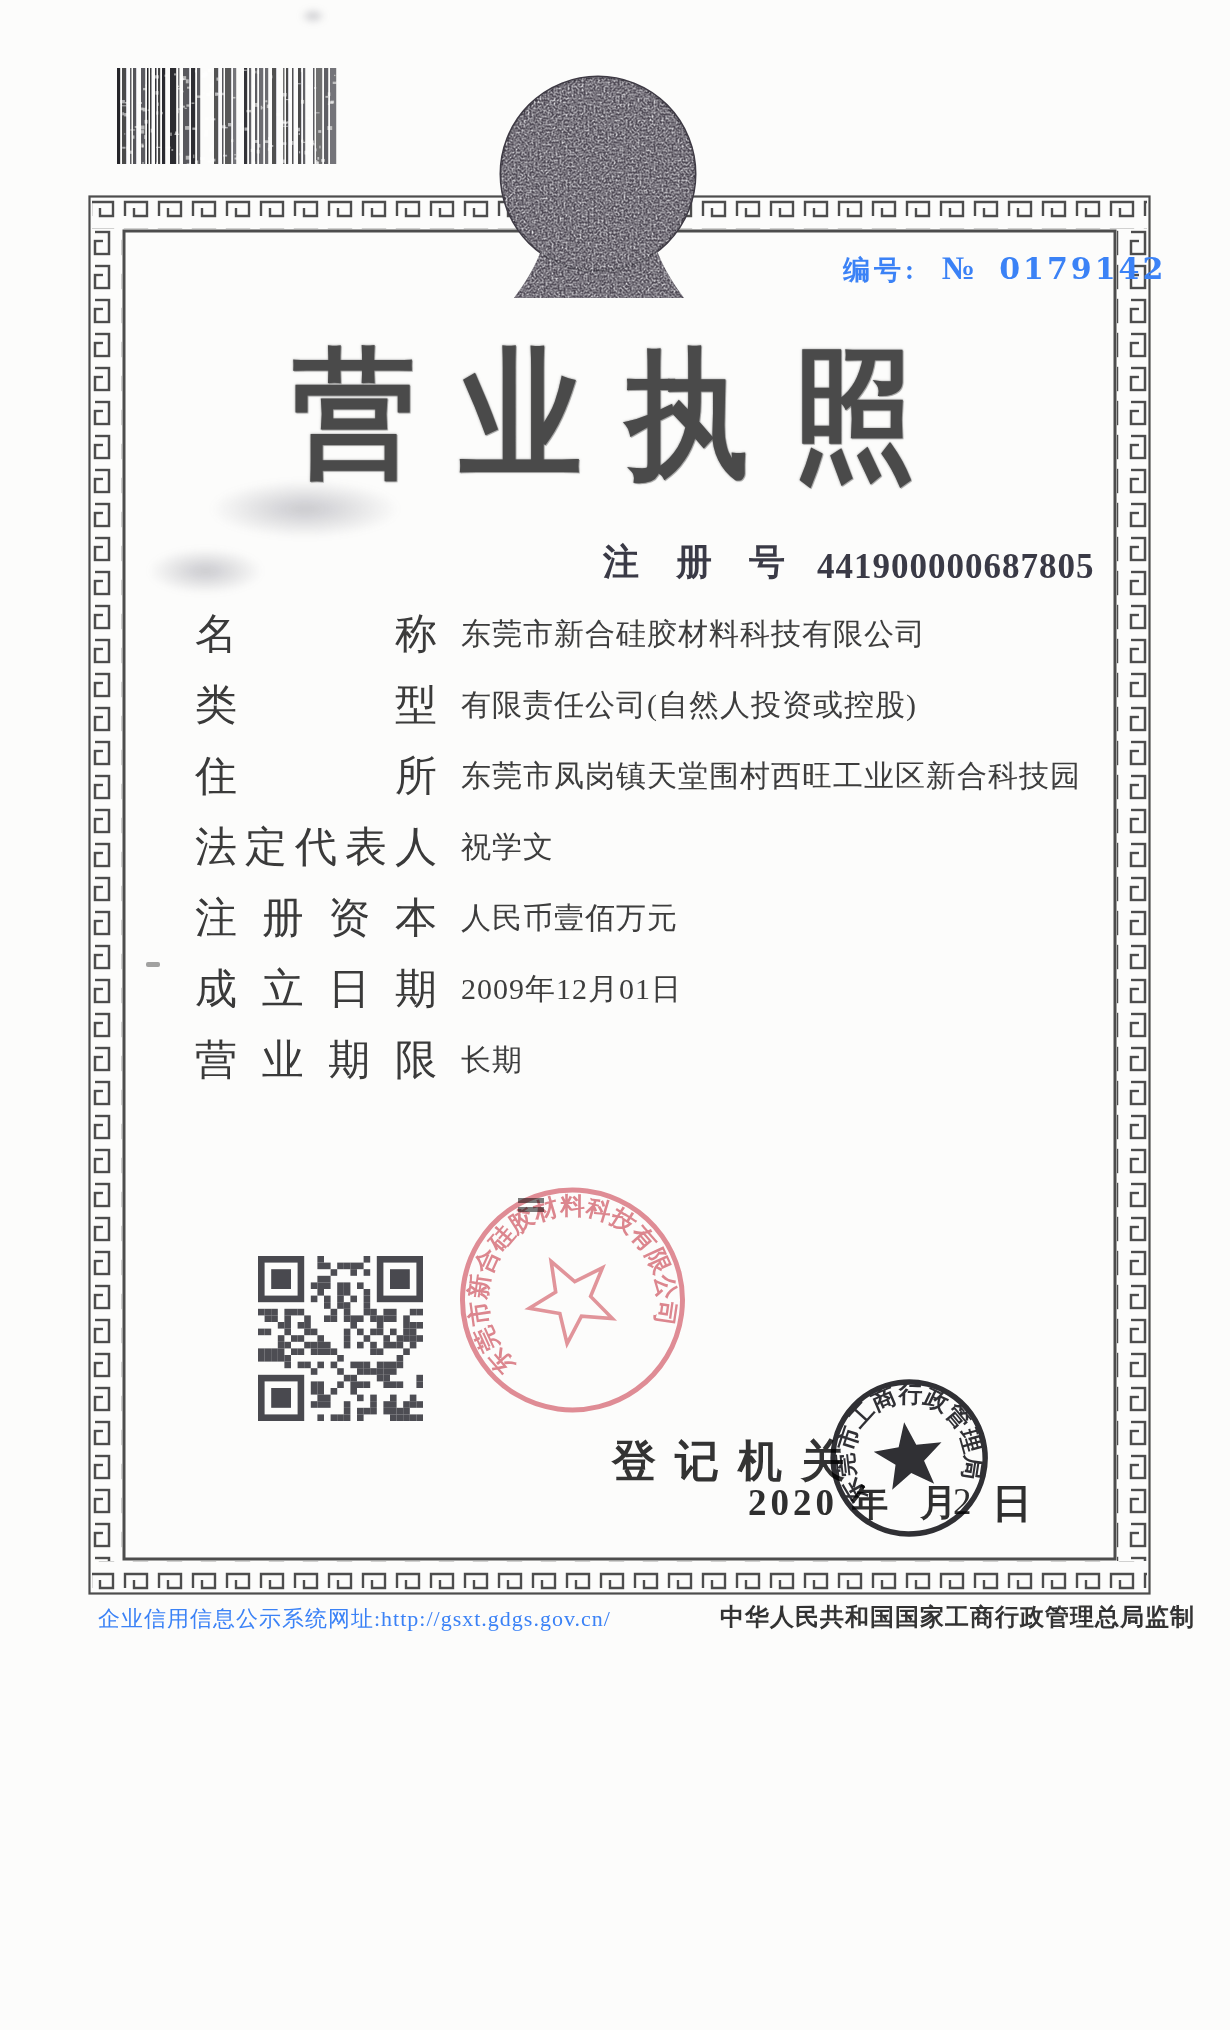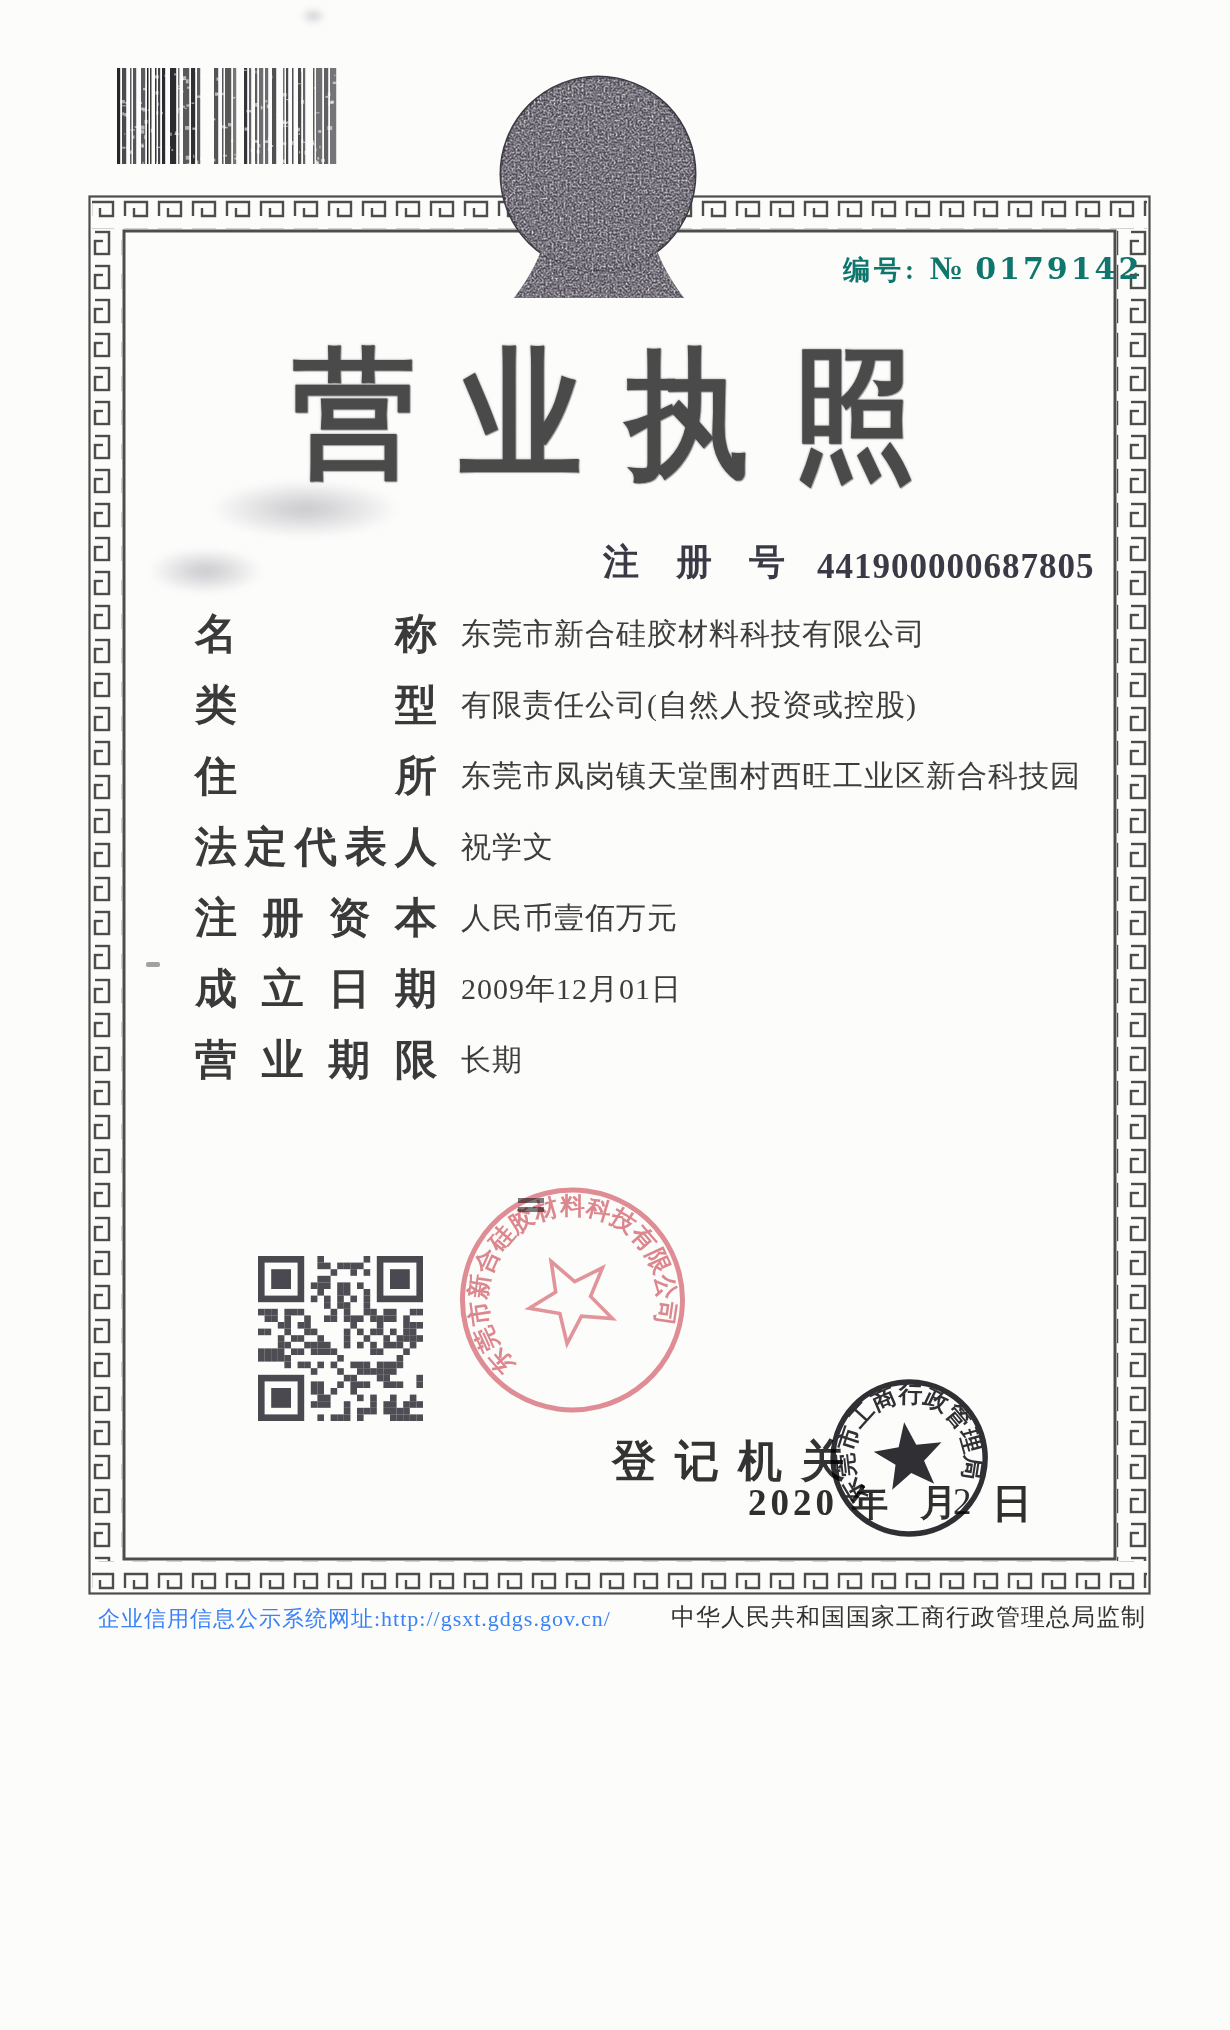--- a/index.html
+++ b/index.html
@@ -12,22 +12,22 @@
   .page{position:absolute;inset:0;background:#fcfcfb;}
 
   
   .barcode{position:absolute;left:115px;top:66px;width:225px;height:100px;}
   .emblem{position:absolute;left:492px;top:72px;width:212px;height:232px;z-index:3;}
 
   
   .frame{position:absolute;left:88px;top:195px;width:1063px;height:1400px;z-index:1;}
 
   
-  .serial{position:absolute;left:843px;top:250px;z-index:4;display:flex;align-items:baseline;gap:12px;
-          font-weight:700;color:#0f766e;}
+  .serial{position:absolute;left:843px;top:250px;z-index:4;display:flex;align-items:baseline;gap:24px;
+          font-weight:700;color:#3b82f6;}
   .serial .s-label{font-size:27px;letter-spacing:4px;}
   .serial .s-mark{font-size:33px;font-style:normal;}
   .serial .s-num{font-size:30px;letter-spacing:3px;font-family:"DejaVu Serif","Liberation Serif",serif;}
 
   
   .title{position:absolute;left:293px;top:338px;width:622px;height:160px;z-index:4;
          display:flex;justify-content:space-between;align-items:flex-start;}
   .title .tchar{
     font-size:122px;line-height:1.1;font-weight:900;color:#4a4a4a;
     font-family:"Liberation Sans","DejaVu Sans",sans-serif;
@@ -38,21 +38,21 @@
   
   .regline{position:absolute;left:603px;top:538px;z-index:4;display:flex;align-items:flex-end;color:#3a3a46;}
   .regline .r-label{font-size:36px;letter-spacing:14px;font-weight:600;}
   .regline .r-num{font-size:35px;margin-left:18px;letter-spacing:1px;font-weight:bold;}
 
   
   .fields{position:absolute;left:195px;top:612px;width:906px;z-index:4;}
   .frow{display:flex;margin-bottom:27px;}
   .flabel{
     flex:none;width:242px;height:44px;line-height:44px;
-    font-size:42px;font-weight:700;color:#3a3a3a;
+    font-size:42px;font-weight:400;color:#3a3a3a;
     text-align:justify;text-align-last:justify;
   }
   .fvalue{margin-left:24px;font-size:30px;line-height:44px;color:#3d3d3d;letter-spacing:1px;}
   .frow.scope .fvalue{
     width:642px;font-size:23px;line-height:29px;letter-spacing:0.5px;
     padding-top:5px;color:#333;font-weight:500;
   }
 
   
   .qr{position:absolute;left:258px;top:1256px;width:165px;height:165px;z-index:4;}
@@ -67,21 +67,21 @@
   .registrar{position:absolute;left:612px;top:1432px;z-index:4;
              font-size:44px;font-weight:600;letter-spacing:19px;color:#333;}
   .date-part{position:absolute;z-index:4;font-size:37px;color:#2f2f2f;letter-spacing:4px;}
   .d-year{left:748px;top:1478px;font-weight:600;}
   .d-month{left:920px;top:1478px;font-weight:600;}
   .d-day{left:953px;top:1480px;}
   .d-daychar{left:992px;top:1476px;font-weight:700;font-size:40px;}
 
   
   .footer-left{position:absolute;left:98px;top:1604px;z-index:4;font-size:22px;letter-spacing:1px;color:#3b82f6;}
-  .footer-right{position:absolute;left:671px;top:1601px;z-index:4;font-size:24px;font-weight:400;letter-spacing:1px;color:#333;}
+  .footer-right{position:absolute;left:720px;top:1601px;z-index:4;font-size:24px;font-weight:700;letter-spacing:1px;color:#333;}
 
   
   .artifact{position:absolute;z-index:2;pointer-events:none;}
   .blob{background:radial-gradient(closest-side,rgba(95,95,110,.32),rgba(95,95,110,0));filter:blur(3px);}
   .a1{left:210px;top:480px;width:190px;height:58px;}
   .a2{left:148px;top:548px;width:115px;height:46px;}
   .a3{left:146px;top:962px;width:14px;height:5px;background:#555;opacity:.55;border-radius:2px;}
   .a4{left:518px;top:1198px;width:26px;height:5px;background:#444;opacity:.7;box-shadow:0 9px 0 #444;}
   .a5{left:300px;top:8px;width:26px;height:16px;}
 </style>

